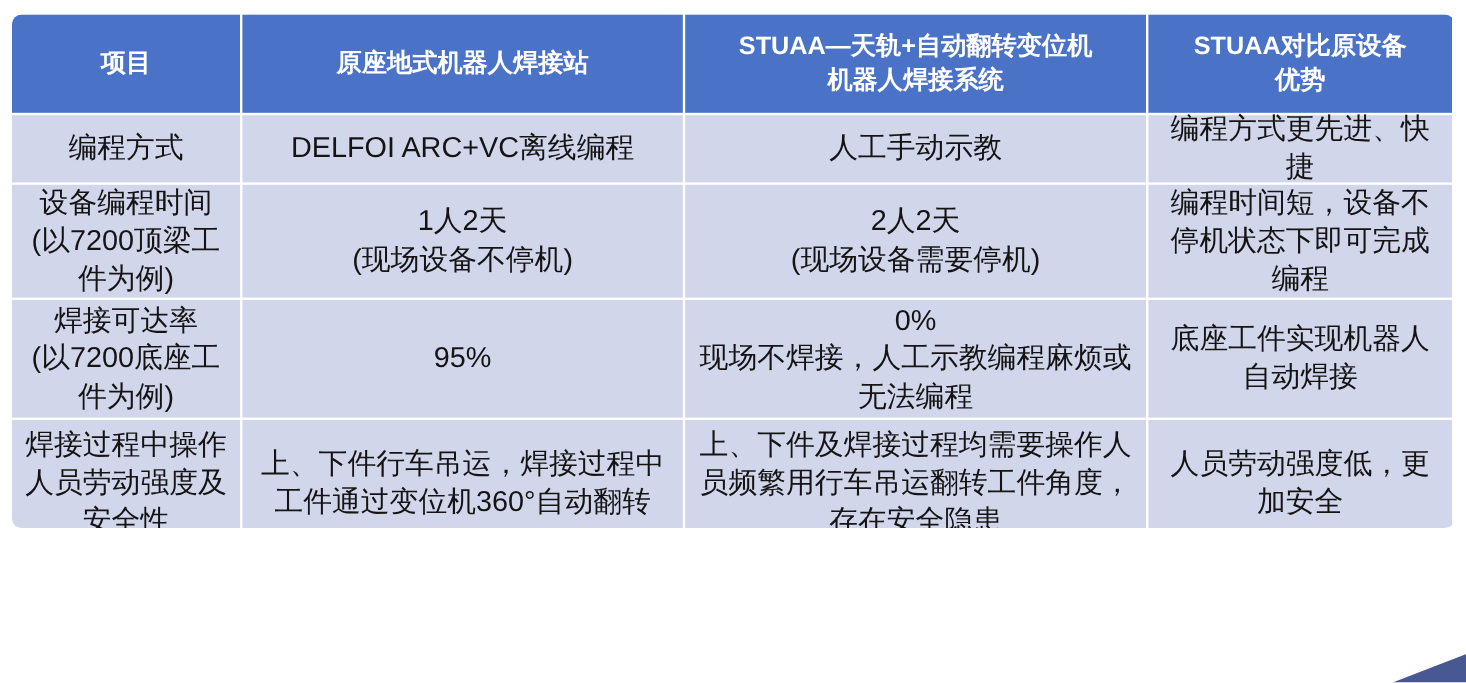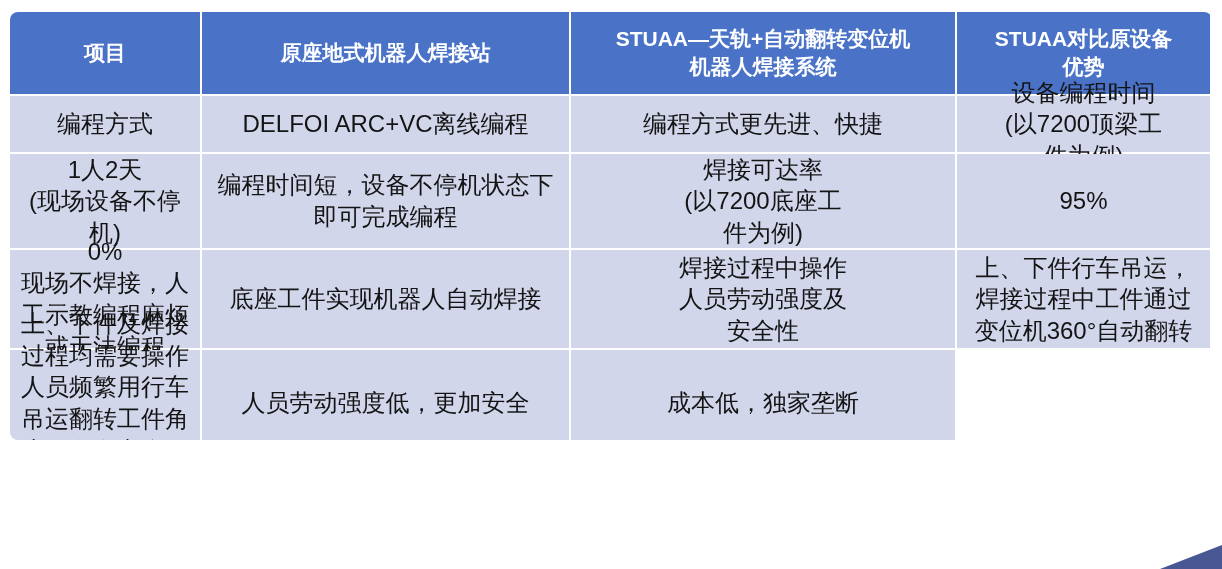--- a/index.html
+++ b/index.html
@@ -69,27 +69,30 @@
 
     <div class="cell th">项目</div>
     <div class="cell th">原座地式机器人焊接站</div>
     <div class="cell th">STUAA—天轨+自动翻转变位机
 机器人焊接系统</div>
     <div class="cell th">STUAA对比原设备
 优势</div>
 
     <div class="cell td">编程方式</div>
     <div class="cell td">DELFOI ARC+VC离线编程</div>
+    <div class="cell td">人工手动示教</div>
     <div class="cell td">编程方式更先进、快捷</div>
 
     <div class="cell td">设备编程时间
 (以7200顶梁工
 件为例)</div>
     <div class="cell td">1人2天
 (现场设备不停机)</div>
+    <div class="cell td">2人2天
+(现场设备需要停机)</div>
     <div class="cell td">编程时间短，设备不停机状态下即可完成编程</div>
 
     <div class="cell td">焊接可达率
 (以7200底座工
 件为例)</div>
     <div class="cell td">95%</div>
     <div class="cell td">0%
 现场不焊接，人工示教编程麻烦或无法编程</div>
     <div class="cell td">底座工件实现机器人自动焊接</div>
 

